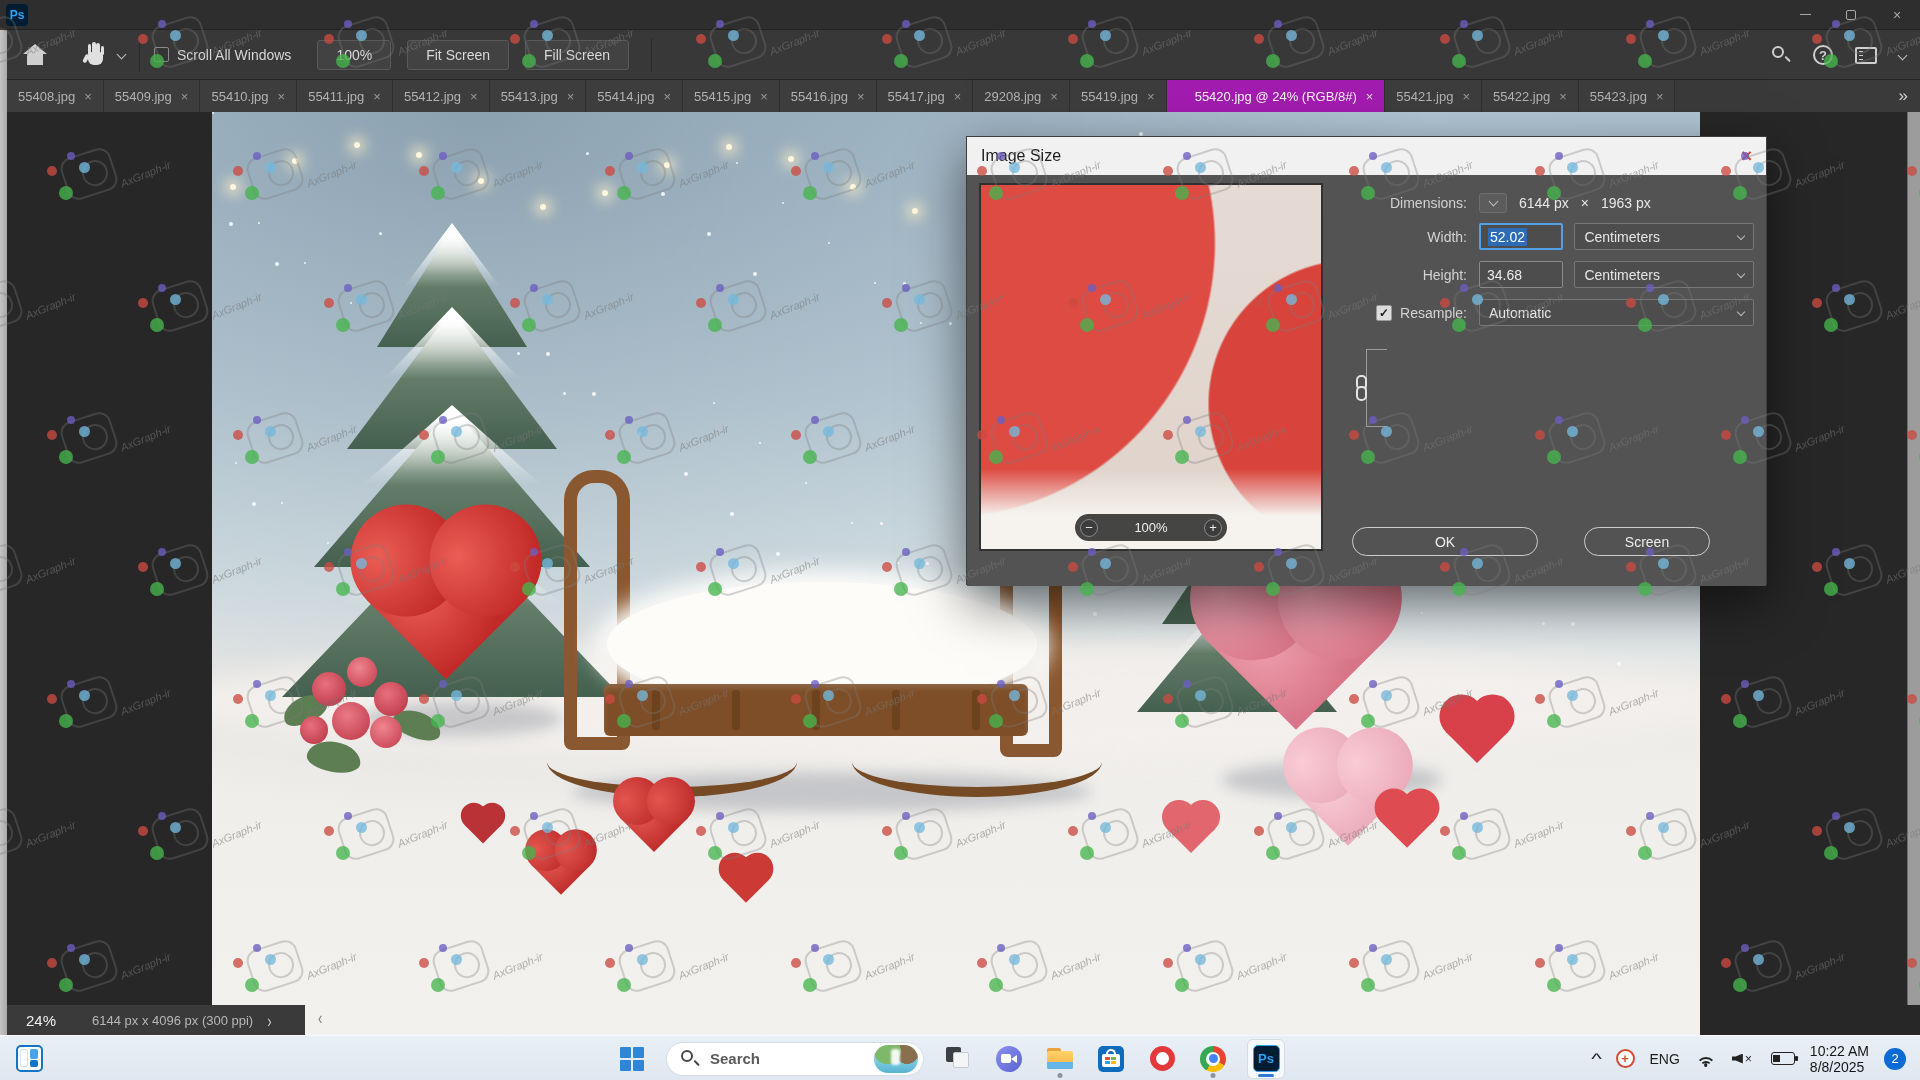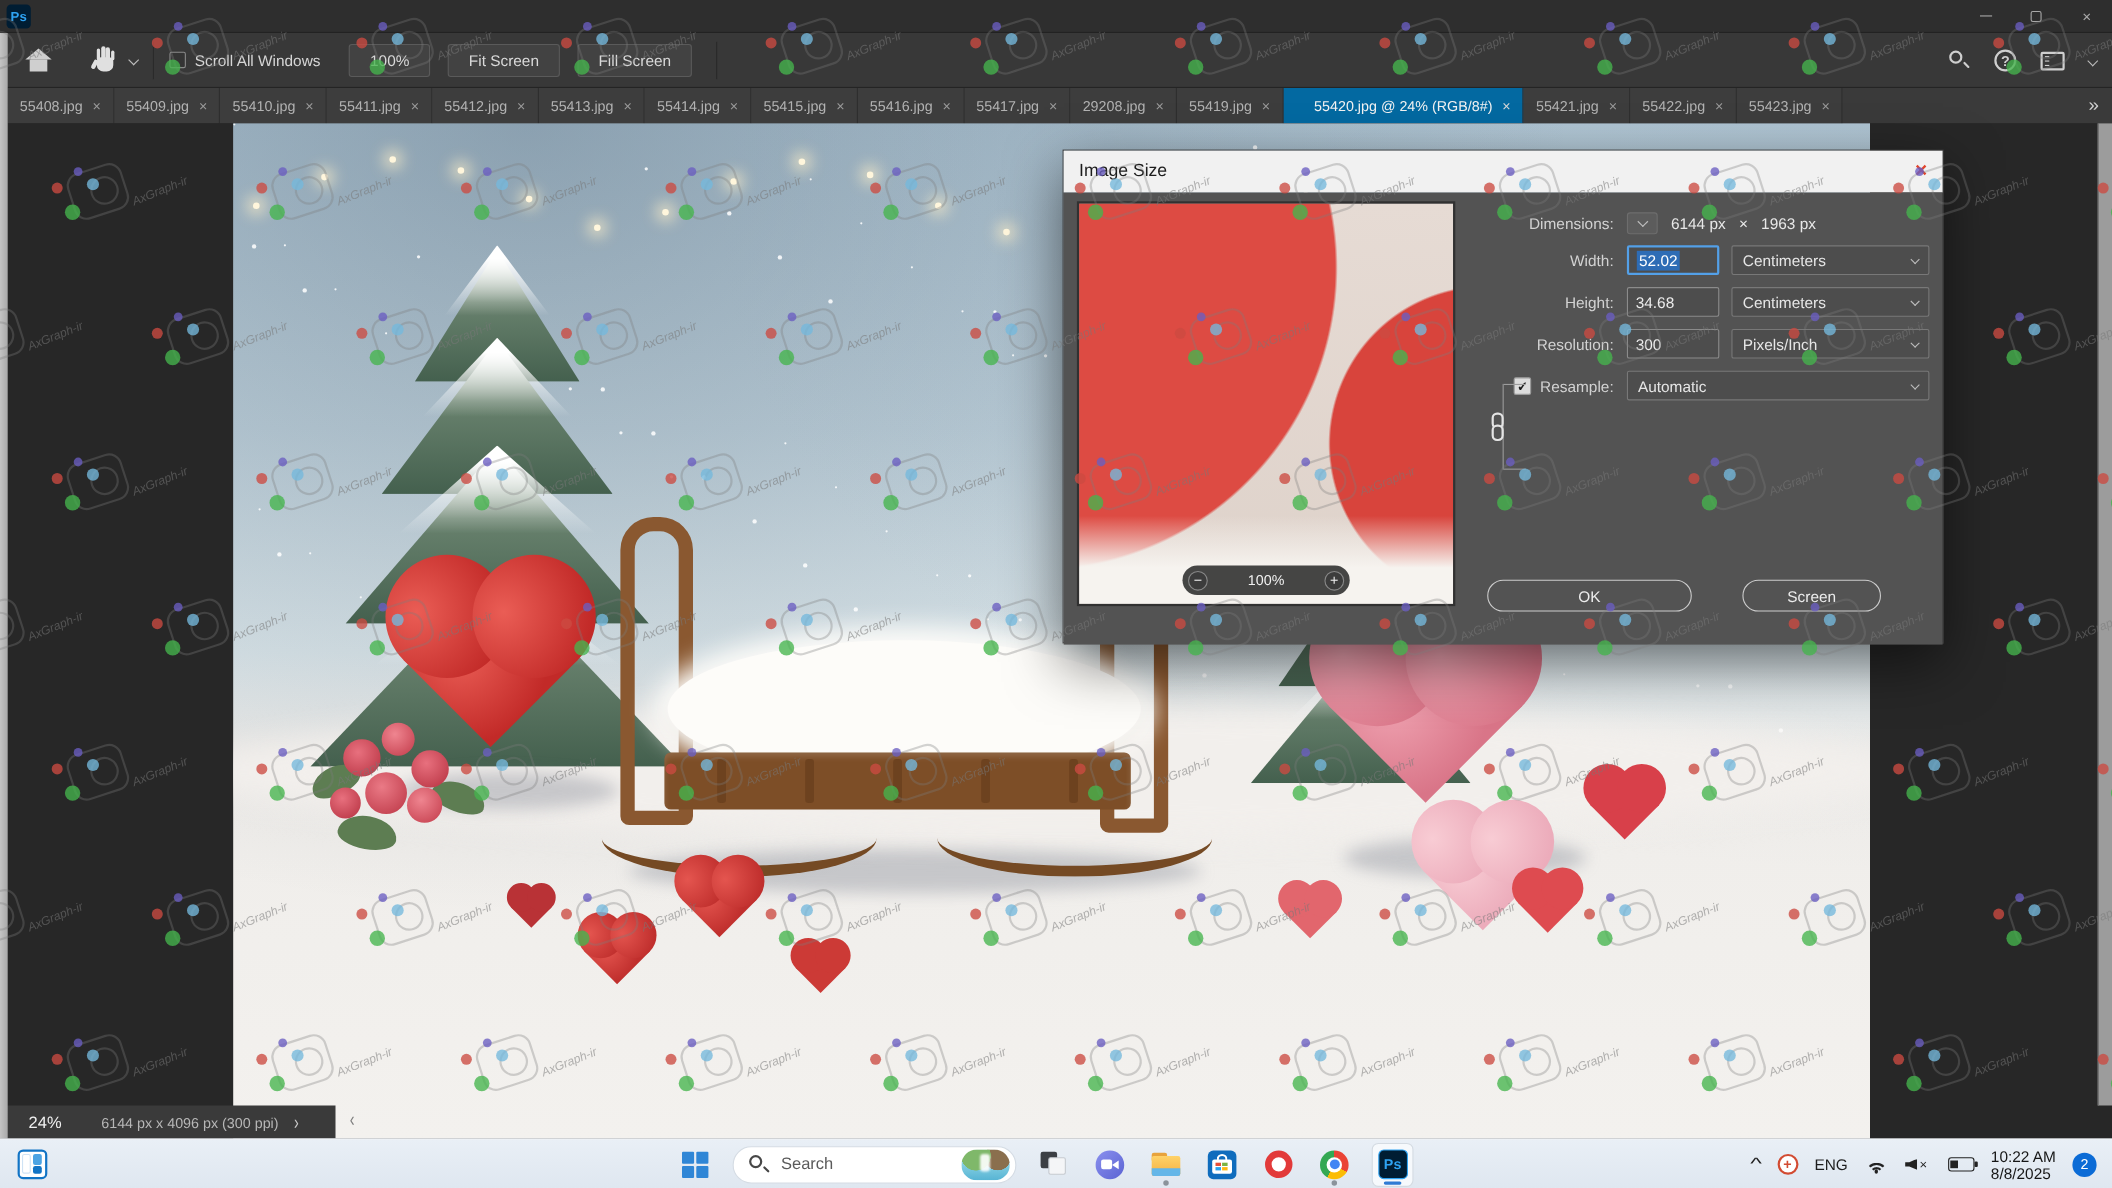--- a/index.html
+++ b/index.html
@@ -37,21 +37,21 @@
   .mag{position:relative;width:20px;height:20px;}
   .mag .lens{position:absolute;left:1px;top:1px;width:12px;height:12px;border:2px solid #cfcfcf;border-radius:50%;}
   .mag .hdl{position:absolute;left:13px;top:13px;width:7px;height:2.4px;background:#cfcfcf;transform:rotate(45deg);border-radius:2px;}
   .help{width:20px;height:20px;border:2px solid #cfcfcf;border-radius:50%;color:#cfcfcf;font-size:13px;font-weight:bold;display:flex;align-items:center;justify-content:center;}
   .wspanel{width:22px;height:17px;border:2px solid #cfcfcf;border-radius:2px;position:relative;}
   .wspanel i{position:absolute;left:2px;width:4px;height:1.6px;background:#cfcfcf;}
 
   
   .tabbar{position:absolute;left:7px;top:80px;width:1913px;height:32px;background:#3a3a3a;display:flex;align-items:stretch;overflow:hidden;z-index:20;}
   .tab{display:flex;align-items:center;gap:9px;padding:0 11px;background:#3d3d3d;border-right:1px solid #2e2e2e;font-size:13px;color:#b2b2b2;white-space:nowrap;}
-  .tab.active{background:#0369a1;color:#f2f2f2;padding-left:28px;}
+  .tab.active{background:#a21caf;color:#f2f2f2;padding-left:28px;}
   .tab-close{font-size:13px;color:#9a9a9a;}
   .tab.active .tab-close{color:#d8d8d8;}
   .tab-overflow{display:flex;align-items:center;color:#cfcfcf;font-size:17px;padding:0 12px;margin-left:auto;}
 
   
   .workspace{position:absolute;left:0;top:112px;width:1920px;height:923px;background:#272727;}
   .left-strip{position:absolute;left:0;top:30px;width:7px;height:1005px;background:linear-gradient(90deg,#c4c4c4,#a9a9a9);z-index:25;}
   .vscroll{position:absolute;right:0;top:0;width:13px;height:893px;background:#9c9c9c;border-left:1px solid #6c6c6c;z-index:5;}
 
   .canvas{position:absolute;left:212px;top:0;width:1488px;height:923px;overflow:hidden;background:linear-gradient(180deg,#b6ccda 0%,#c7d9e3 30%,#dde8ec 52%,#efedea 62%,#f3f1ee 100%);}
@@ -147,21 +147,21 @@
   .widgets .wr1{position:absolute;left:12px;top:2px;width:8px;height:10px;background:#4ba3e3;border-radius:2px;}
   .widgets .wr2{position:absolute;left:12px;top:13px;width:8px;height:7px;background:#1274c5;border-radius:2px;}
   .tb-center{position:absolute;left:615px;top:0;height:45px;display:flex;align-items:center;gap:17px;}
   .start{position:relative;width:24px;height:24px;}
   .start i{position:absolute;width:11px;height:11px;background:#2f86d6;border-radius:1px;}
   .start .s2{left:13px;} .start .s3{top:13px;} .start .s4{left:13px;top:13px;}
   .search-pill{width:258px;height:34px;background:#fff;border:1px solid #d5dce4;border-radius:17px;display:flex;align-items:center;padding:0 5px 0 13px;}
   .search-pill .mag .lens,{border-color:#444;}
   .search-pill .mag .lens{border:2px solid #474747;}
   .search-pill .mag .hdl{background:#474747;}
-  .search-text{color:#5a5a5a;font-size:15px;margin-left:10px;}
+  .search-text{color:#5a5a5a;font-size:15px;margin-left:10px;font-weight:bold;}
   .search-img{margin-left:auto;width:44px;height:28px;border-radius:14px;background:radial-gradient(circle at 30% 20%,#7fb86a 0 35%,transparent 36%),radial-gradient(circle at 75% 25%,#8a6f4e 0 30%,transparent 31%),linear-gradient(180deg,#bfe3ef 0%,#7ecbe0 55%,#57b4d4 100%);overflow:hidden;position:relative;}
   .search-img i{position:absolute;left:17px;top:4px;width:9px;height:16px;background:rgba(255,255,255,.9);border-radius:3px;filter:blur(1px);}
   .tb-icon{position:relative;width:34px;height:40px;display:flex;align-items:center;justify-content:center;}
   .dot-run{position:absolute;bottom:1px;left:50%;transform:translateX(-50%);width:5px;height:5px;border-radius:50%;background:#8b939b;}
   .taskview{position:relative;width:24px;height:24px;}
   .taskview .b1{position:absolute;left:0;top:0;width:15px;height:15px;background:#3c3f44;border-radius:2px;}
   .taskview .b2{position:absolute;left:7px;top:5px;width:16px;height:16px;background:#f4f5f7;border:1px solid #c6cad0;border-radius:2px;}
   .chat{width:26px;height:26px;border-radius:50%;background:linear-gradient(135deg,#8a90ee,#5b63d3);position:relative;}
   .chat i{position:absolute;left:5px;top:8px;width:10px;height:9px;background:#fff;border-radius:2px;}
   .chat b{position:absolute;left:15px;top:9px;width:0;height:0;border-top:4px solid transparent;border-bottom:4px solid transparent;border-right:6px solid #fff;}
@@ -552,30 +552,20 @@
           <span class="flbl">Height:</span>
           <span class="input">
               <span>34.68</span>
             </span>
           <span class="select sel-unit">
             <span>Centimeters</span>
               <span class="chev"></span>
           </span>
         </div>
         <div class="frow">
-          <span class="flbl">Resolution:</span>
-          <span class="input">
-              <span>300</span>
-            </span>
-          <span class="select sel-unit">
-            <span>Pixels/Inch</span>
-              <span class="chev"></span>
-          </span>
-        </div>
-        <div class="frow">
           <span style="width:115px;display:flex;align-items:flex-start;justify-content:flex-end;flex:0 0 auto;">
             <span class="cb-resample">
                 <span>✓</span>
               </span>
             <span class="rs-lbl">Resample:</span>
           </span>
           <span class="select sel-unit" style="margin-left:12px;width:275px;">
             <span>Automatic</span>
               <span class="chev"></span>
           </span>

